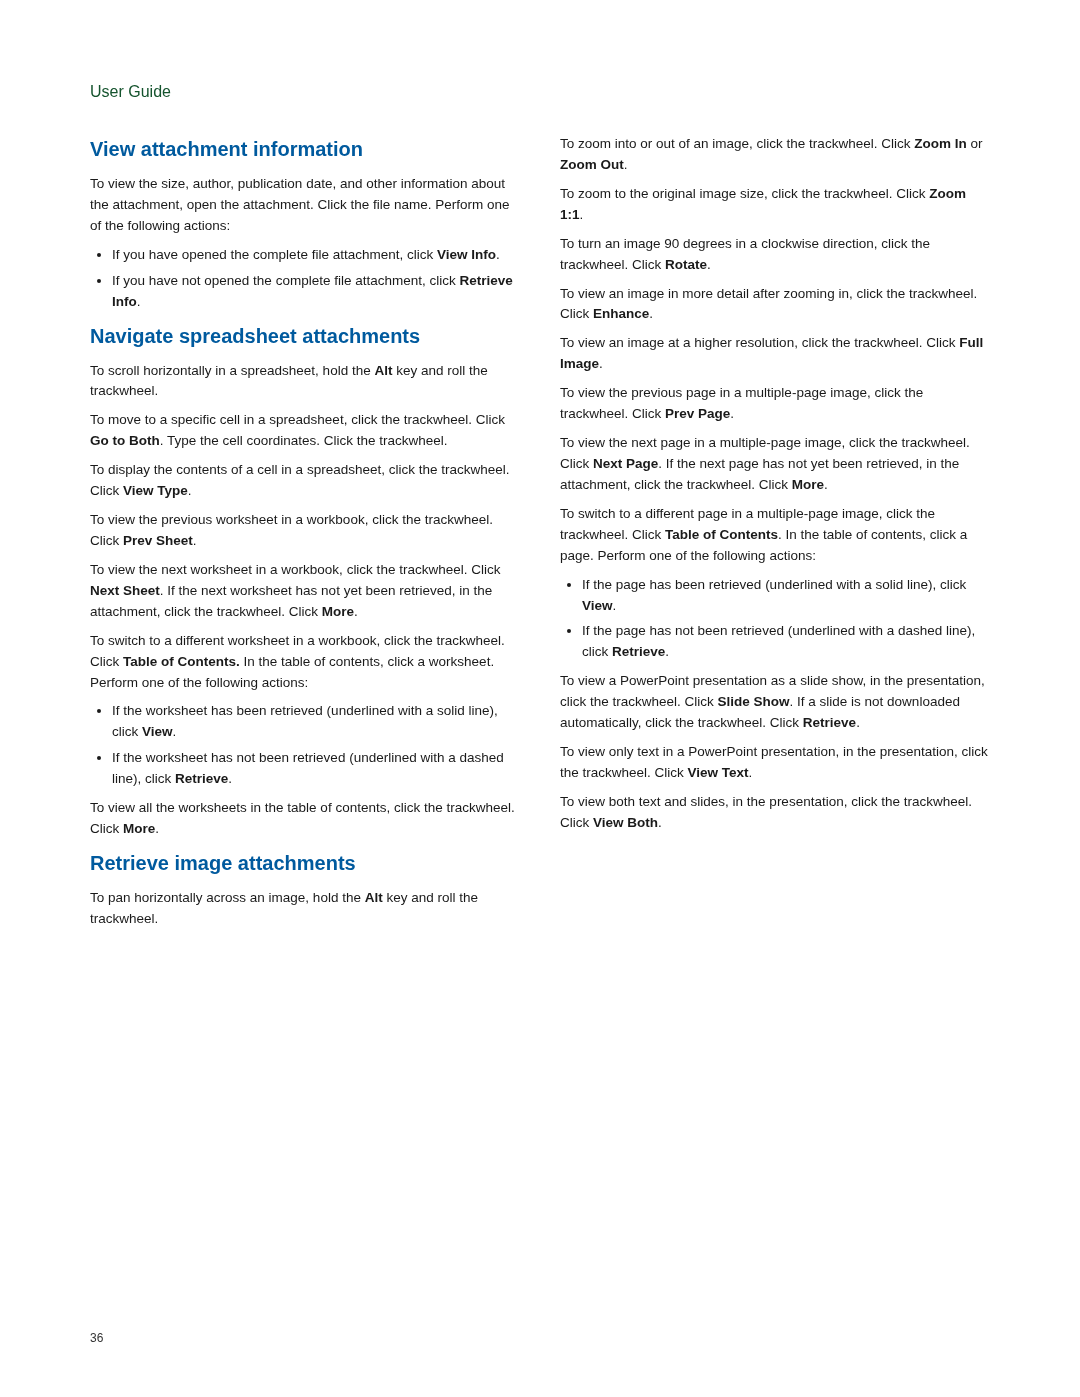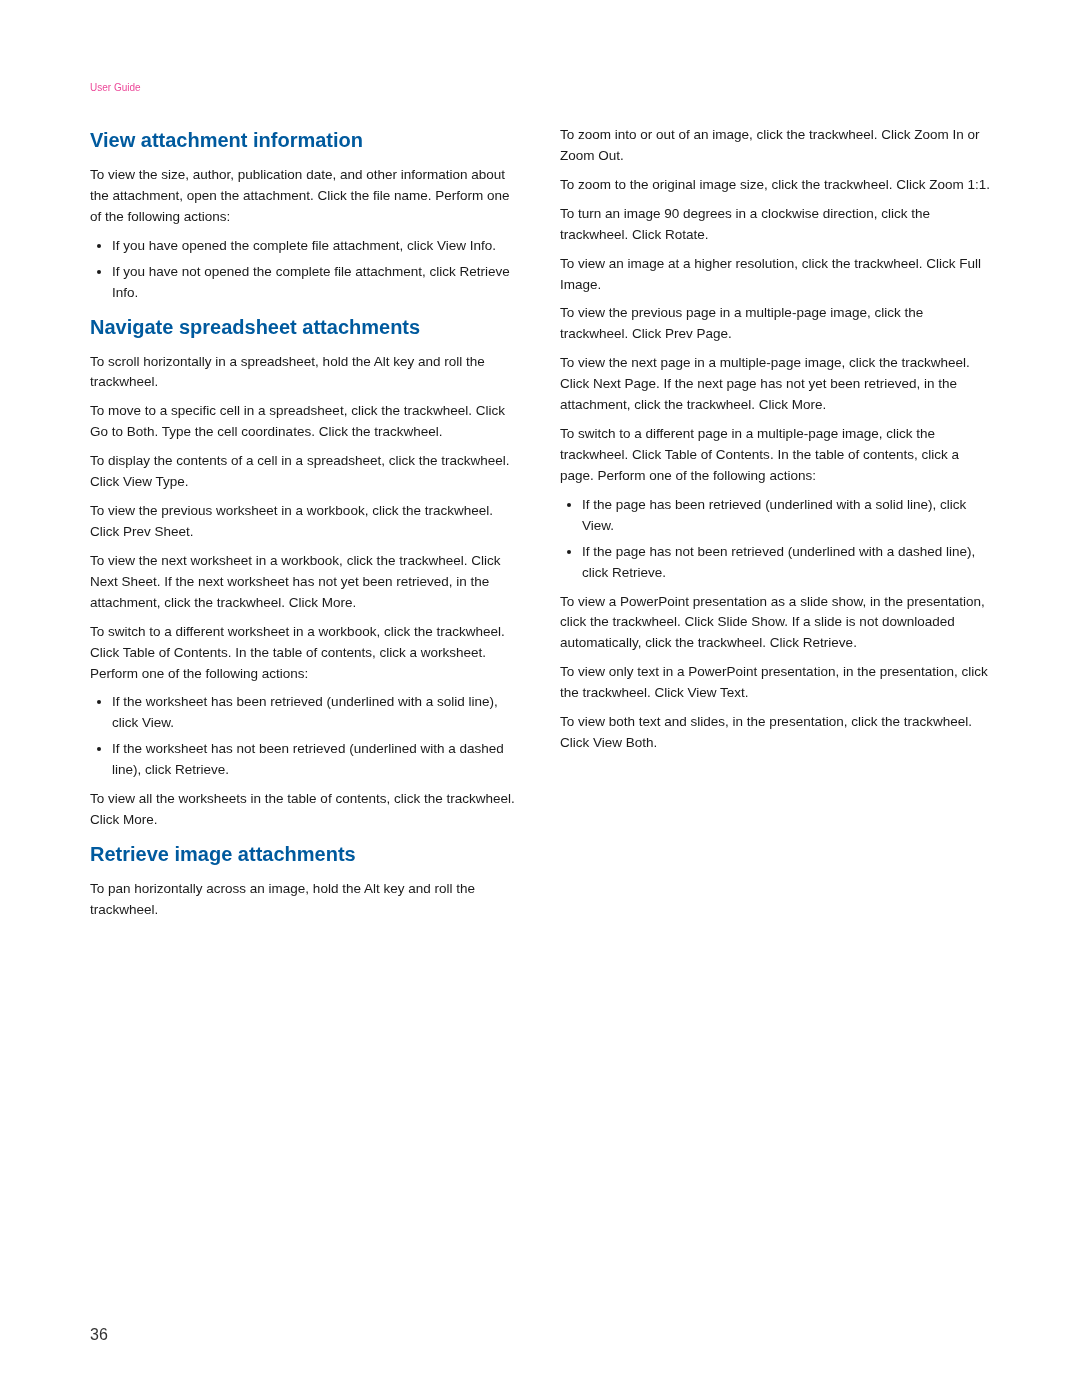--- a/index.html
+++ b/index.html
@@ -20,22 +20,22 @@
 
     .page {
       width: 1080px;
       min-height: 1397px;
       background: #ffffff;
       padding: 80px 90px 80px 90px;
       position: relative;
     }
 
     .header-label {
-      font-size: 10px;
-      color: #ec4899;
+      font-size: 16px;
+      color: #14532d;
       margin-bottom: 30px;
     }
 
     .two-col {
       display: flex;
       gap: 40px;
     }
 
     .col-left {
       flex: 1;
@@ -73,26 +73,26 @@
     ul li {
       margin-bottom: 5px;
       font-size: 13.5px;
       line-height: 1.55;
     }
 
     .page-number {
       position: absolute;
       bottom: 50px;
       left: 90px;
-      font-size: 16px;
+      font-size: 12px;
       color: #333;
     }
 
     b {
-      font-weight: normal;
+      font-weight: bold;
     }
   </style>
 </head>
 <body>
 
 <div class="page">
 
   <div class="header-label">User Guide</div>
 
   <div class="two-col">
@@ -129,20 +129,21 @@
       </div>
 
     </div>
 
     <div class="col-right">
 
       <div>
         <p>To zoom into or out of an image, click the trackwheel. Click <b>Zoom In</b> or <b>Zoom Out</b>.</p>
         <p>To zoom to the original image size, click the trackwheel. Click <b>Zoom 1:1</b>.</p>
         <p>To turn an image 90 degrees in a clockwise direction, click the trackwheel. Click <b>Rotate</b>.</p>
+        <p>To view an image in more detail after zooming in, click the trackwheel. Click <b>Enhance</b>.</p>
         <p>To view an image at a higher resolution, click the trackwheel. Click <b>Full Image</b>.</p>
         <p>To view the previous page in a multiple-page image, click the trackwheel. Click <b>Prev Page</b>.</p>
         <p>To view the next page in a multiple-page image, click the trackwheel. Click <b>Next Page</b>. If the next page has not yet been retrieved, in the attachment, click the trackwheel. Click <b>More</b>.</p>
         <p>To switch to a different page in a multiple-page image, click the trackwheel. Click <b>Table of Contents</b>. In the table of contents, click a page. Perform one of the following actions:</p>
         <ul>
           <li>If the page has been retrieved (underlined with a solid line), click <b>View</b>.</li>
           <li>If the page has not been retrieved (underlined with a dashed line), click <b>Retrieve</b>.</li>
         </ul>
       </div>
 

